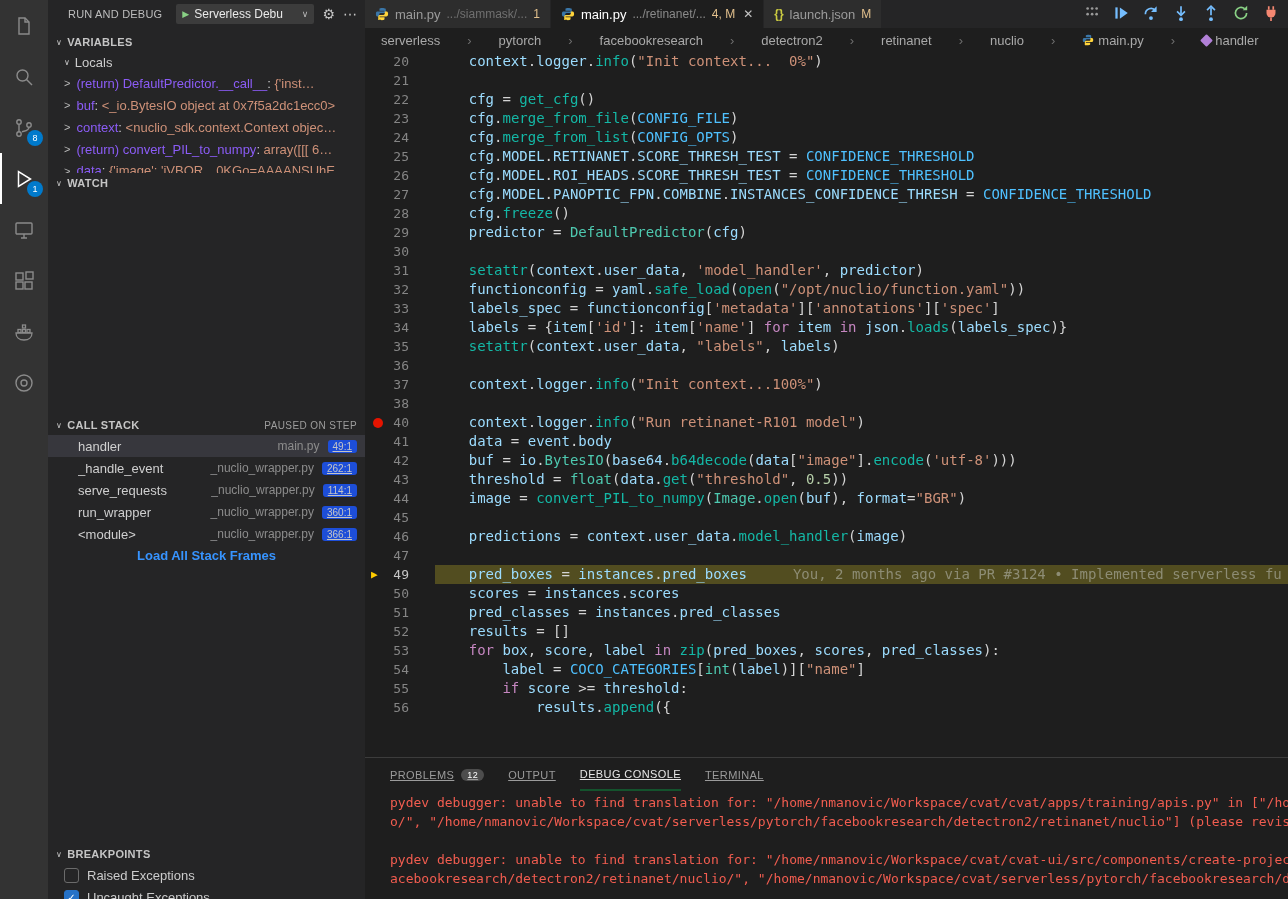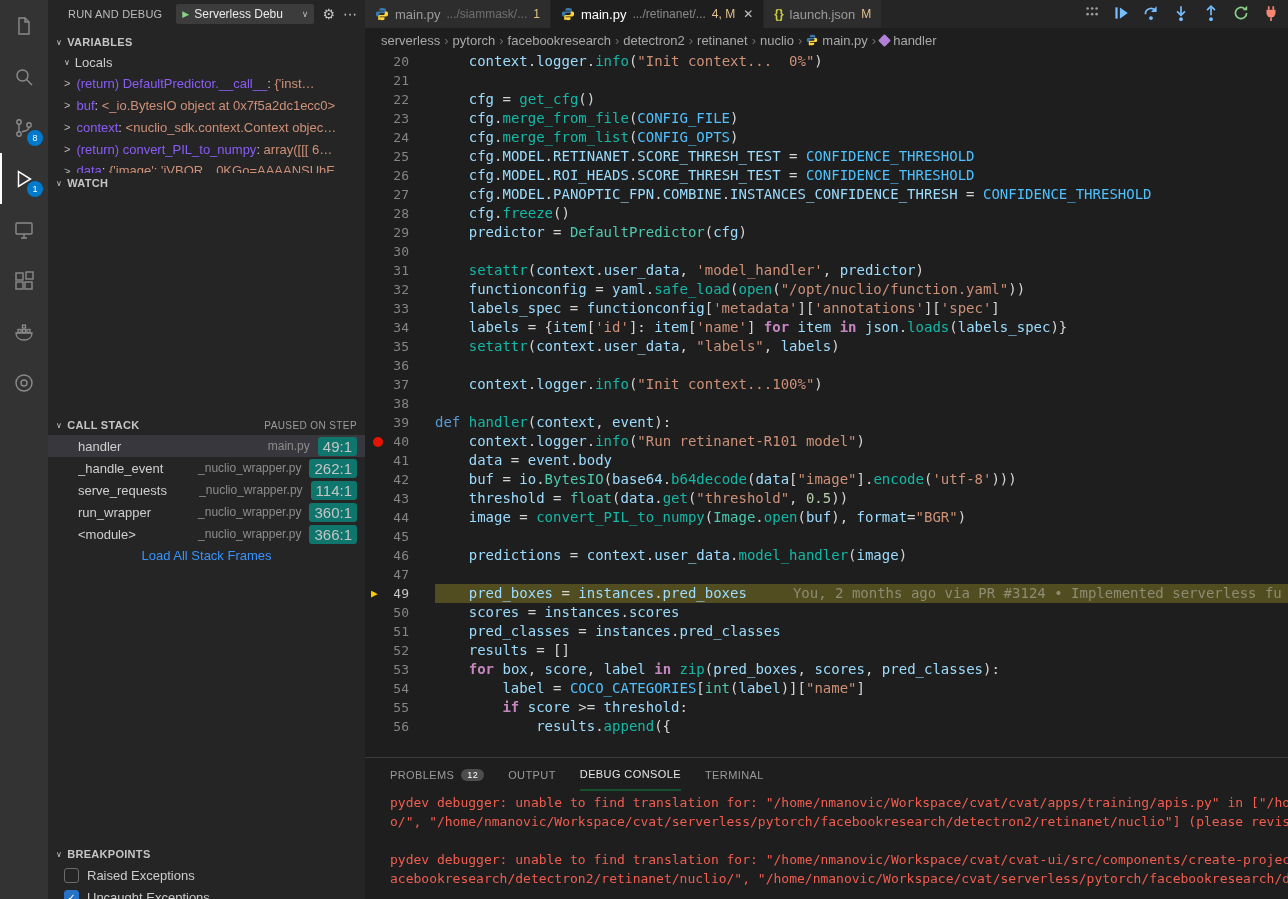--- a/index.html
+++ b/index.html
@@ -32,62 +32,62 @@
   .var-row.clipped{height:13px;align-items:flex-start;line-height:22px;}
   .var-row .chev{color:#b9b9b9;margin-right:6px;font-size:11px;}
   .var-name{color:#8b5cf6;}
   .var-colon{color:#cccccc;}
   .var-val{color:#ce9178;}
   .watch-body{height:222px;flex:none;}
   .frame{height:22px;flex:none;display:flex;align-items:center;padding:0 8px 0 30px;color:#cfcfcf;cursor:pointer;}
   .frame.selected{background:#37373d;}
   .frame-name{flex:1;white-space:nowrap;overflow:hidden;}
   .frame-file{color:#8c8c8c;font-size:12px;margin-right:8px;}
-  .frame-pos{background:#0f766e;border-radius:3px;padding:1px 5px;font-size:15px;color:#c5c5c5;}
-  .load-link{height:22px;flex:none;line-height:22px;text-align:center;color:#3794ff;cursor:pointer;}
+  .frame-pos{background:#1d4ed8;border-radius:3px;padding:1px 5px;font-size:10px;color:#c5c5c5;text-decoration:underline;}
+  .load-link{height:22px;flex:none;line-height:22px;text-align:center;color:#3794ff;cursor:pointer;font-weight:bold;}
   .side-spacer{flex:1;}
   .bp-section{height:55px;flex:none;overflow:hidden;display:flex;flex-direction:column;}
   .bp-row{height:22px;flex:none;display:flex;align-items:center;gap:8px;padding-left:16px;color:#cccccc;cursor:pointer;}
   .checkbox{width:15px;height:15px;border:1px solid #6b6b6b;border-radius:3px;box-sizing:border-box;flex:none;font-size:10px;line-height:13px;text-align:center;color:transparent;}
   .checkbox.checked{background:#2672c7;border-color:#2672c7;color:#ffffff;}
 
   
   .main{flex:1;display:flex;flex-direction:column;min-width:0;}
   .tabbar{height:28px;flex:none;background:#252526;display:flex;position:relative;}
   .tab{display:flex;align-items:center;gap:6px;padding:0 10px;background:#2d2d2d;border-right:1px solid #252526;font-size:13px;color:#9b9b9b;cursor:pointer;white-space:nowrap;}
   .tab.active{background:#1e1e1e;color:#ffffff;}
   .tab-hint{color:#707070;font-size:12px;}
   .tab.active .tab-hint{color:#8a8a8a;}
   .tab-badge{color:#e2c08d;font-size:12px;}
   .tab-close{color:#c5c5c5;font-size:12px;margin-left:2px;}
   .pyicon,.jsonicon{width:14px;height:14px;flex:none;display:inline-block;}
   .jsonicon{color:#cbcb41;font-weight:bold;font-size:12px;width:auto;}
   .dbg-toolbar{position:absolute;right:8px;top:4px;display:flex;align-items:center;gap:12px;}
   .dbg-toolbar svg{width:18px;height:18px;cursor:pointer;}
-  .breadcrumbs{height:24px;flex:none;background:#1e1e1e;display:flex;align-items:center;padding-left:16px;color:#a9a9a9;font-size:13px;}
+  .breadcrumbs{height:24px;flex:none;background:#1e1e1e;display:flex;align-items:center;padding-left:16px;color:#a9a9a9;font-size:13px;gap:23px;}
   .crumb{display:flex;align-items:center;gap:4px;cursor:pointer;white-space:nowrap;}
   .crumb-sep{color:#6e6e6e;margin:0 4px;}
   .sym-method{width:9px;height:9px;background:#b180d7;transform:rotate(45deg);display:inline-block;border-radius:1px;}
 
   .code{flex:1;overflow:hidden;background:#1e1e1e;}
   .code-line{display:flex;height:19px;line-height:19px;font-family:"DejaVu Sans Mono",monospace;font-size:14px;white-space:pre;}
   .gutter{flex:none;width:70px;box-sizing:border-box;padding-right:26px;text-align:right;position:relative;color:#858585;font-size:13px;}
   .gutter.cur{color:#c6c6c6;}
   .bp-dot{position:absolute;left:8px;top:5px;width:10px;height:10px;border-radius:50%;background:#e51400;}
   .cur-arrow{position:absolute;left:6px;top:0;color:#ffcc00;font-size:11px;}
   .code-content{flex:1;min-width:0;overflow:hidden;color:#d4d4d4;}
   .code-content.current{background:#524d20;}
   .blame{color:#8d8c74;margin-left:46px;}
   .tk-p{color:#d4d4d4;} .tk-v{color:#9cdcfe;} .tk-fn{color:#14b8a6;} .tk-cls{color:#4ec9b0;}
-  .tk-str{color:#ce9178;} .tk-num{color:#b5cea8;} .tk-kw{color:#c586c0;font-weight:bold;} .tk-def{color:#569cd6;} .tk-const{color:#4fc1ff;}
+  .tk-str{color:#ce9178;} .tk-num{color:#b5cea8;} .tk-kw{color:#c586c0;} .tk-def{color:#569cd6;} .tk-const{color:#4fc1ff;}
 
   
   .panel{flex:none;height:142px;background:#1e1e1e;border-top:1px solid #3c3c3c;box-sizing:border-box;display:flex;flex-direction:column;}
   .panel-tabs{height:33px;flex:none;display:flex;align-items:center;gap:24px;padding-left:25px;font-size:11px;letter-spacing:.4px;color:#9b9b9b;}
-  .panel-tab{display:flex;align-items:center;gap:7px;height:100%;cursor:pointer;box-sizing:border-box;}
+  .panel-tab{display:flex;align-items:center;gap:7px;height:100%;cursor:pointer;box-sizing:border-box;text-decoration:underline;}
   .panel-tab.active{color:#e7e7e7;border-bottom:2px solid #14532d;}
   .problems-badge{background:#4d4d4d;color:#ffffff;border-radius:10px;padding:1px 6px;font-size:9px;}
   .console{padding:2px 0 0 25px;font-family:"DejaVu Sans Mono",monospace;font-size:13px;}
   .console-line{height:19px;line-height:19px;white-space:pre;overflow:hidden;color:#f25d50;}
 </style>
 </head>
 <body>
 
 <div class="app">
 
@@ -356,21 +356,20 @@
         <div class="code-line"><div class="gutter"><span class="ln">29</span></div><div class="code-content"><span class="tk-p">    </span><span class="tk-v">predictor</span><span class="tk-p"> = </span><span class="tk-cls">DefaultPredictor</span><span class="tk-p">(</span><span class="tk-v">cfg</span><span class="tk-p">)</span></div></div>
         <div class="code-line"><div class="gutter"><span class="ln">30</span></div><div class="code-content"></div></div>
         <div class="code-line"><div class="gutter"><span class="ln">31</span></div><div class="code-content"><span class="tk-p">    </span><span class="tk-fn">setattr</span><span class="tk-p">(</span><span class="tk-v">context</span><span class="tk-p">.</span><span class="tk-v">user_data</span><span class="tk-p">, </span><span class="tk-str">'model_handler'</span><span class="tk-p">, </span><span class="tk-v">predictor</span><span class="tk-p">)</span></div></div>
         <div class="code-line"><div class="gutter"><span class="ln">32</span></div><div class="code-content"><span class="tk-p">    </span><span class="tk-v">functionconfig</span><span class="tk-p"> = </span><span class="tk-v">yaml</span><span class="tk-p">.</span><span class="tk-fn">safe_load</span><span class="tk-p">(</span><span class="tk-fn">open</span><span class="tk-p">(</span><span class="tk-str">"/opt/nuclio/function.yaml"</span><span class="tk-p">))</span></div></div>
         <div class="code-line"><div class="gutter"><span class="ln">33</span></div><div class="code-content"><span class="tk-p">    </span><span class="tk-v">labels_spec</span><span class="tk-p"> = </span><span class="tk-v">functionconfig</span><span class="tk-p">[</span><span class="tk-str">'metadata'</span><span class="tk-p">][</span><span class="tk-str">'annotations'</span><span class="tk-p">][</span><span class="tk-str">'spec'</span><span class="tk-p">]</span></div></div>
         <div class="code-line"><div class="gutter"><span class="ln">34</span></div><div class="code-content"><span class="tk-p">    </span><span class="tk-v">labels</span><span class="tk-p"> = {</span><span class="tk-v">item</span><span class="tk-p">[</span><span class="tk-str">'id'</span><span class="tk-p">]: </span><span class="tk-v">item</span><span class="tk-p">[</span><span class="tk-str">'name'</span><span class="tk-p">] </span><span class="tk-kw">for</span><span class="tk-p"> </span><span class="tk-v">item</span><span class="tk-p"> </span><span class="tk-kw">in</span><span class="tk-p"> </span><span class="tk-v">json</span><span class="tk-p">.</span><span class="tk-fn">loads</span><span class="tk-p">(</span><span class="tk-v">labels_spec</span><span class="tk-p">)}</span></div></div>
         <div class="code-line"><div class="gutter"><span class="ln">35</span></div><div class="code-content"><span class="tk-p">    </span><span class="tk-fn">setattr</span><span class="tk-p">(</span><span class="tk-v">context</span><span class="tk-p">.</span><span class="tk-v">user_data</span><span class="tk-p">, </span><span class="tk-str">"labels"</span><span class="tk-p">, </span><span class="tk-v">labels</span><span class="tk-p">)</span></div></div>
         <div class="code-line"><div class="gutter"><span class="ln">36</span></div><div class="code-content"></div></div>
         <div class="code-line"><div class="gutter"><span class="ln">37</span></div><div class="code-content"><span class="tk-p">    </span><span class="tk-v">context</span><span class="tk-p">.</span><span class="tk-v">logger</span><span class="tk-p">.</span><span class="tk-fn">info</span><span class="tk-p">(</span><span class="tk-str">"Init context...100%"</span><span class="tk-p">)</span></div></div>
         <div class="code-line"><div class="gutter"><span class="ln">38</span></div><div class="code-content"></div></div>
-        <div class="code-line"><div class="gutter"><span class="ln">39</span></div><div class="code-content"><span class="tk-def">def</span><span class="tk-p"> </span><span class="tk-fn">handler</span><span class="tk-p">(</span><span class="tk-v">context</span><span class="tk-p">, </span><span class="tk-v">event</span><span class="tk-p">):</span></div></div>
         <div class="code-line"><div class="gutter"><span class="bp-dot"></span><span class="ln">40</span></div><div class="code-content"><span class="tk-p">    </span><span class="tk-v">context</span><span class="tk-p">.</span><span class="tk-v">logger</span><span class="tk-p">.</span><span class="tk-fn">info</span><span class="tk-p">(</span><span class="tk-str">"Run retinanet-R101 model"</span><span class="tk-p">)</span></div></div>
         <div class="code-line"><div class="gutter"><span class="ln">41</span></div><div class="code-content"><span class="tk-p">    </span><span class="tk-v">data</span><span class="tk-p"> = </span><span class="tk-v">event</span><span class="tk-p">.</span><span class="tk-v">body</span></div></div>
         <div class="code-line"><div class="gutter"><span class="ln">42</span></div><div class="code-content"><span class="tk-p">    </span><span class="tk-v">buf</span><span class="tk-p"> = </span><span class="tk-v">io</span><span class="tk-p">.</span><span class="tk-cls">BytesIO</span><span class="tk-p">(</span><span class="tk-v">base64</span><span class="tk-p">.</span><span class="tk-fn">b64decode</span><span class="tk-p">(</span><span class="tk-v">data</span><span class="tk-p">[</span><span class="tk-str">"image"</span><span class="tk-p">].</span><span class="tk-fn">encode</span><span class="tk-p">(</span><span class="tk-str">'utf-8'</span><span class="tk-p">)))</span></div></div>
         <div class="code-line"><div class="gutter"><span class="ln">43</span></div><div class="code-content"><span class="tk-p">    </span><span class="tk-v">threshold</span><span class="tk-p"> = </span><span class="tk-cls">float</span><span class="tk-p">(</span><span class="tk-v">data</span><span class="tk-p">.</span><span class="tk-fn">get</span><span class="tk-p">(</span><span class="tk-str">"threshold"</span><span class="tk-p">, </span><span class="tk-num">0.5</span><span class="tk-p">))</span></div></div>
         <div class="code-line"><div class="gutter"><span class="ln">44</span></div><div class="code-content"><span class="tk-p">    </span><span class="tk-v">image</span><span class="tk-p"> = </span><span class="tk-fn">convert_PIL_to_numpy</span><span class="tk-p">(</span><span class="tk-cls">Image</span><span class="tk-p">.</span><span class="tk-fn">open</span><span class="tk-p">(</span><span class="tk-v">buf</span><span class="tk-p">), </span><span class="tk-v">format</span><span class="tk-p">=</span><span class="tk-str">"BGR"</span><span class="tk-p">)</span></div></div>
         <div class="code-line"><div class="gutter"><span class="ln">45</span></div><div class="code-content"></div></div>
         <div class="code-line"><div class="gutter"><span class="ln">46</span></div><div class="code-content"><span class="tk-p">    </span><span class="tk-v">predictions</span><span class="tk-p"> = </span><span class="tk-v">context</span><span class="tk-p">.</span><span class="tk-v">user_data</span><span class="tk-p">.</span><span class="tk-fn">model_handler</span><span class="tk-p">(</span><span class="tk-v">image</span><span class="tk-p">)</span></div></div>
         <div class="code-line"><div class="gutter"><span class="ln">47</span></div><div class="code-content"></div></div>
         <div class="code-line"><div class="gutter cur"><span class="cur-arrow">▶</span><span class="ln">49</span></div><div class="code-content current"><span class="tk-p">    </span><span class="tk-v">pred_boxes</span><span class="tk-p"> = </span><span class="tk-v">instances</span><span class="tk-p">.</span><span class="tk-v">pred_boxes</span><span class="blame">You, 2 months ago via PR #3124 • Implemented serverless fu</span></div></div>
         <div class="code-line"><div class="gutter"><span class="ln">50</span></div><div class="code-content"><span class="tk-p">    </span><span class="tk-v">scores</span><span class="tk-p"> = </span><span class="tk-v">instances</span><span class="tk-p">.</span><span class="tk-v">scores</span></div></div>

